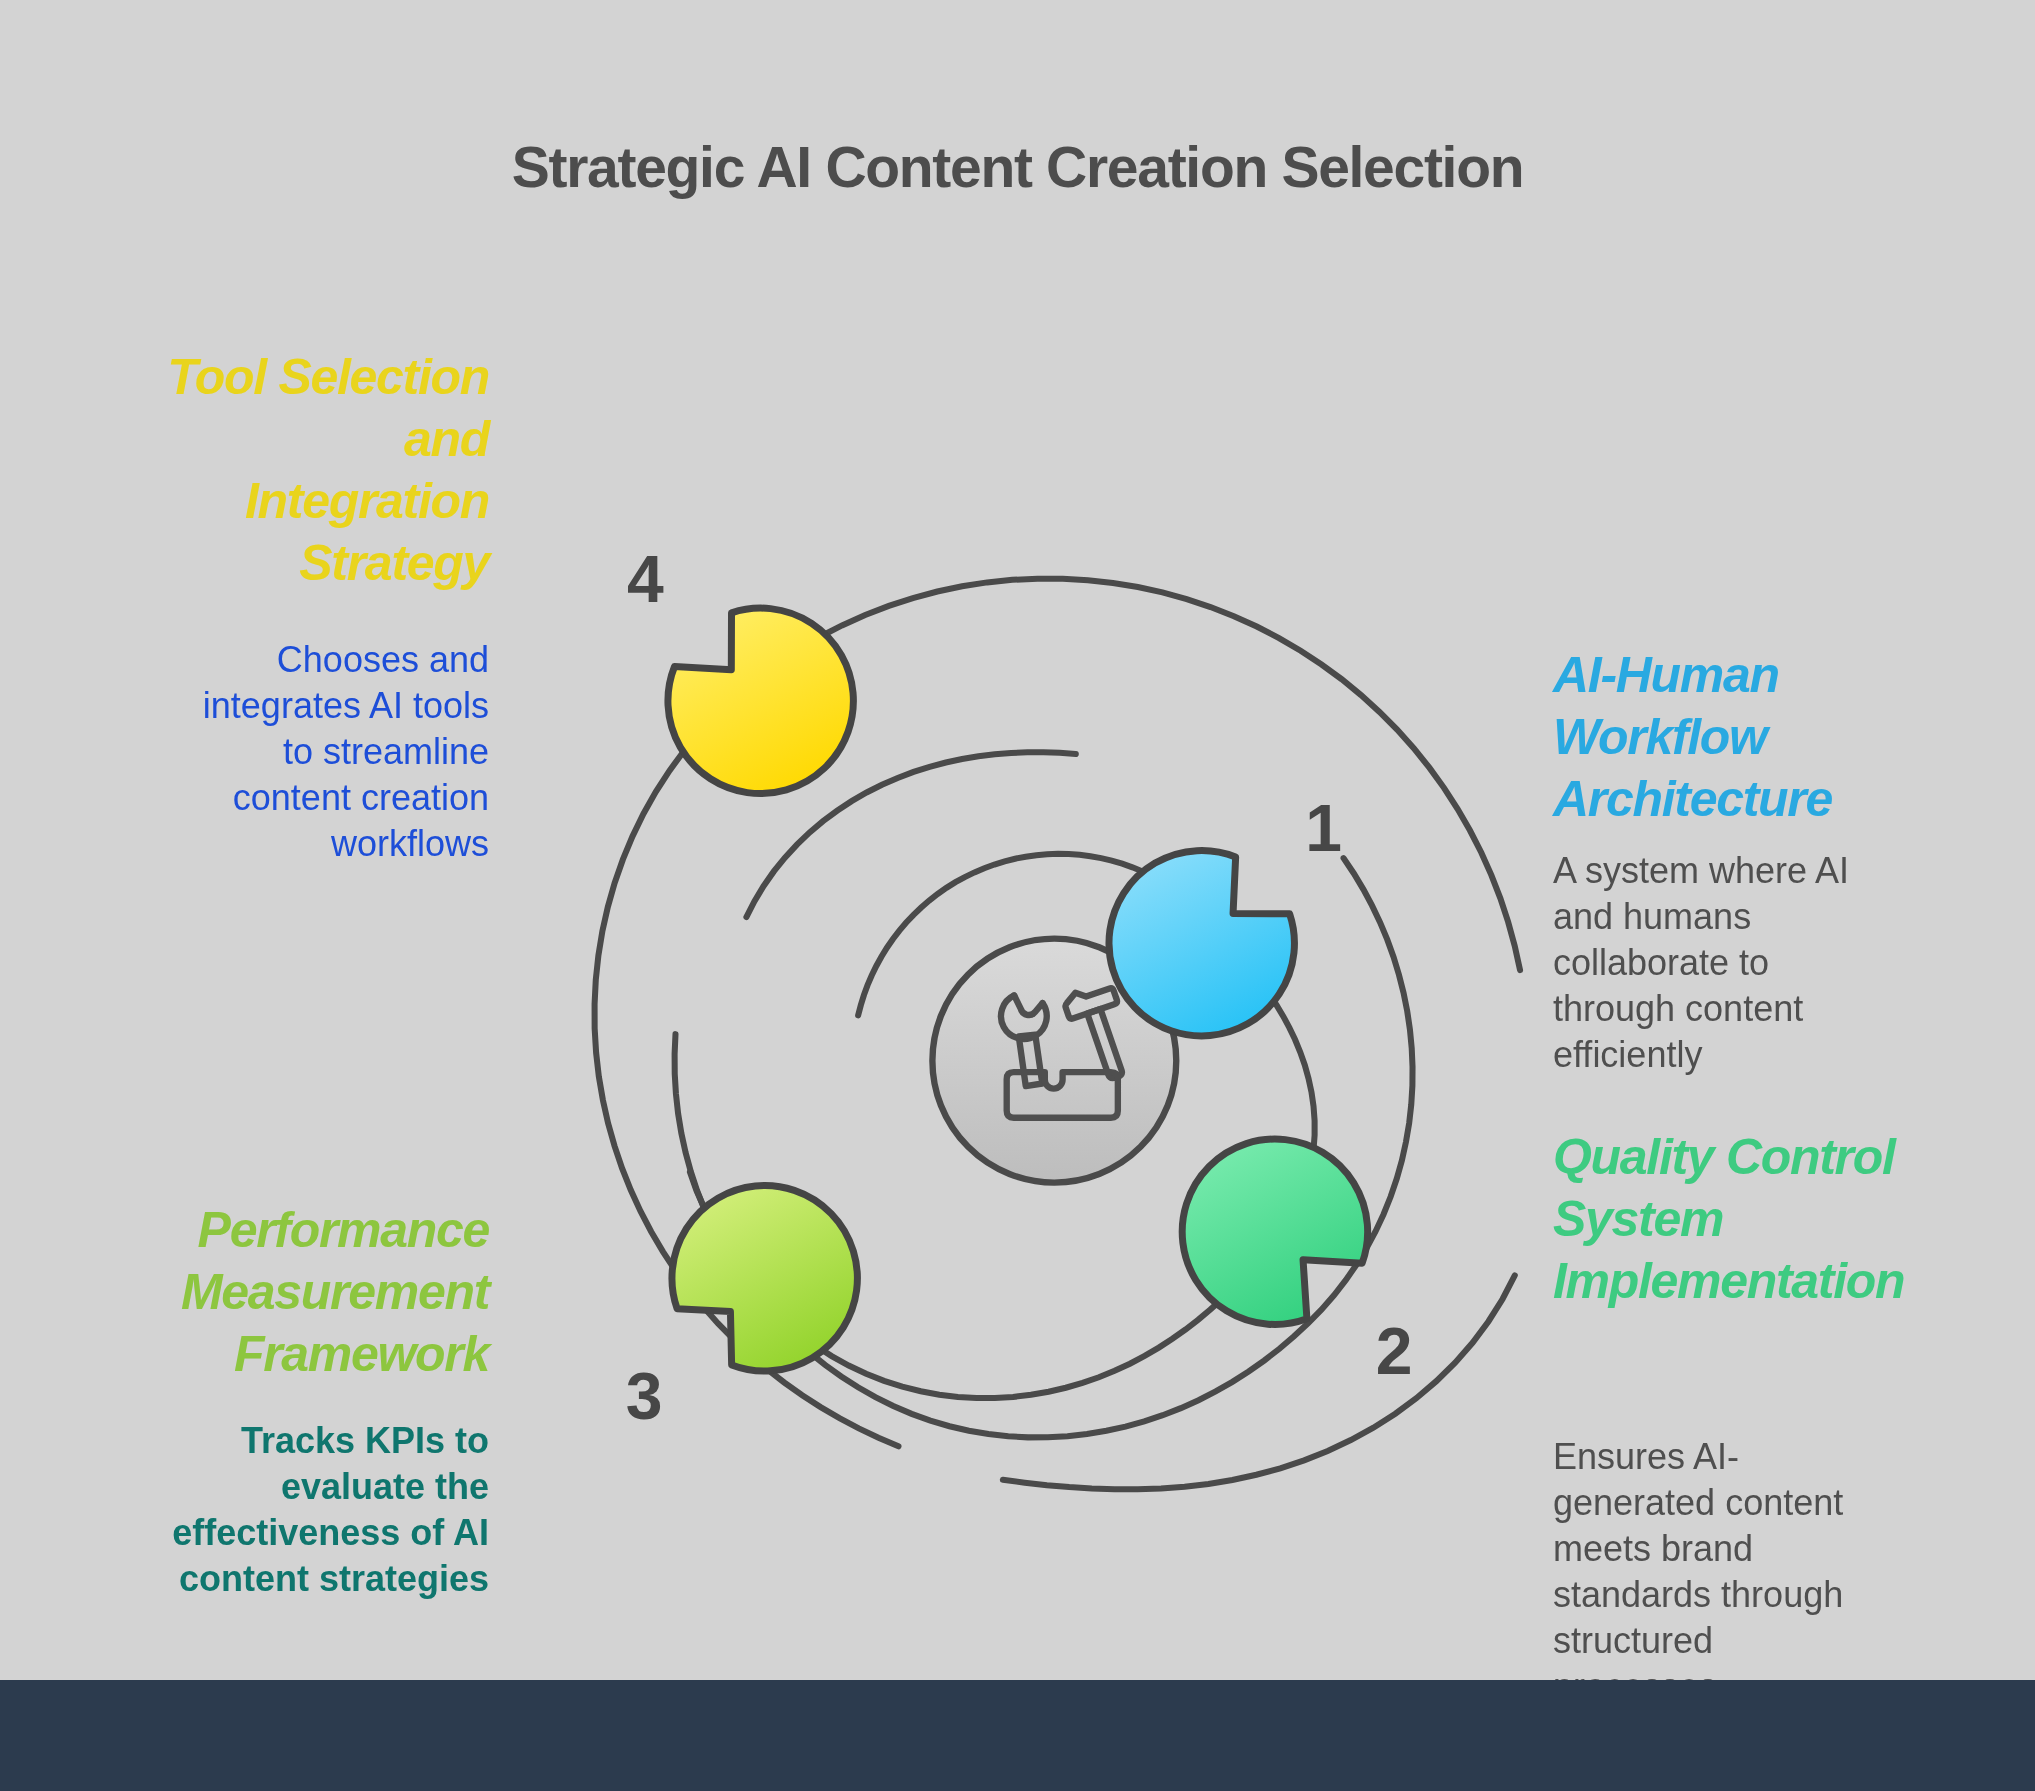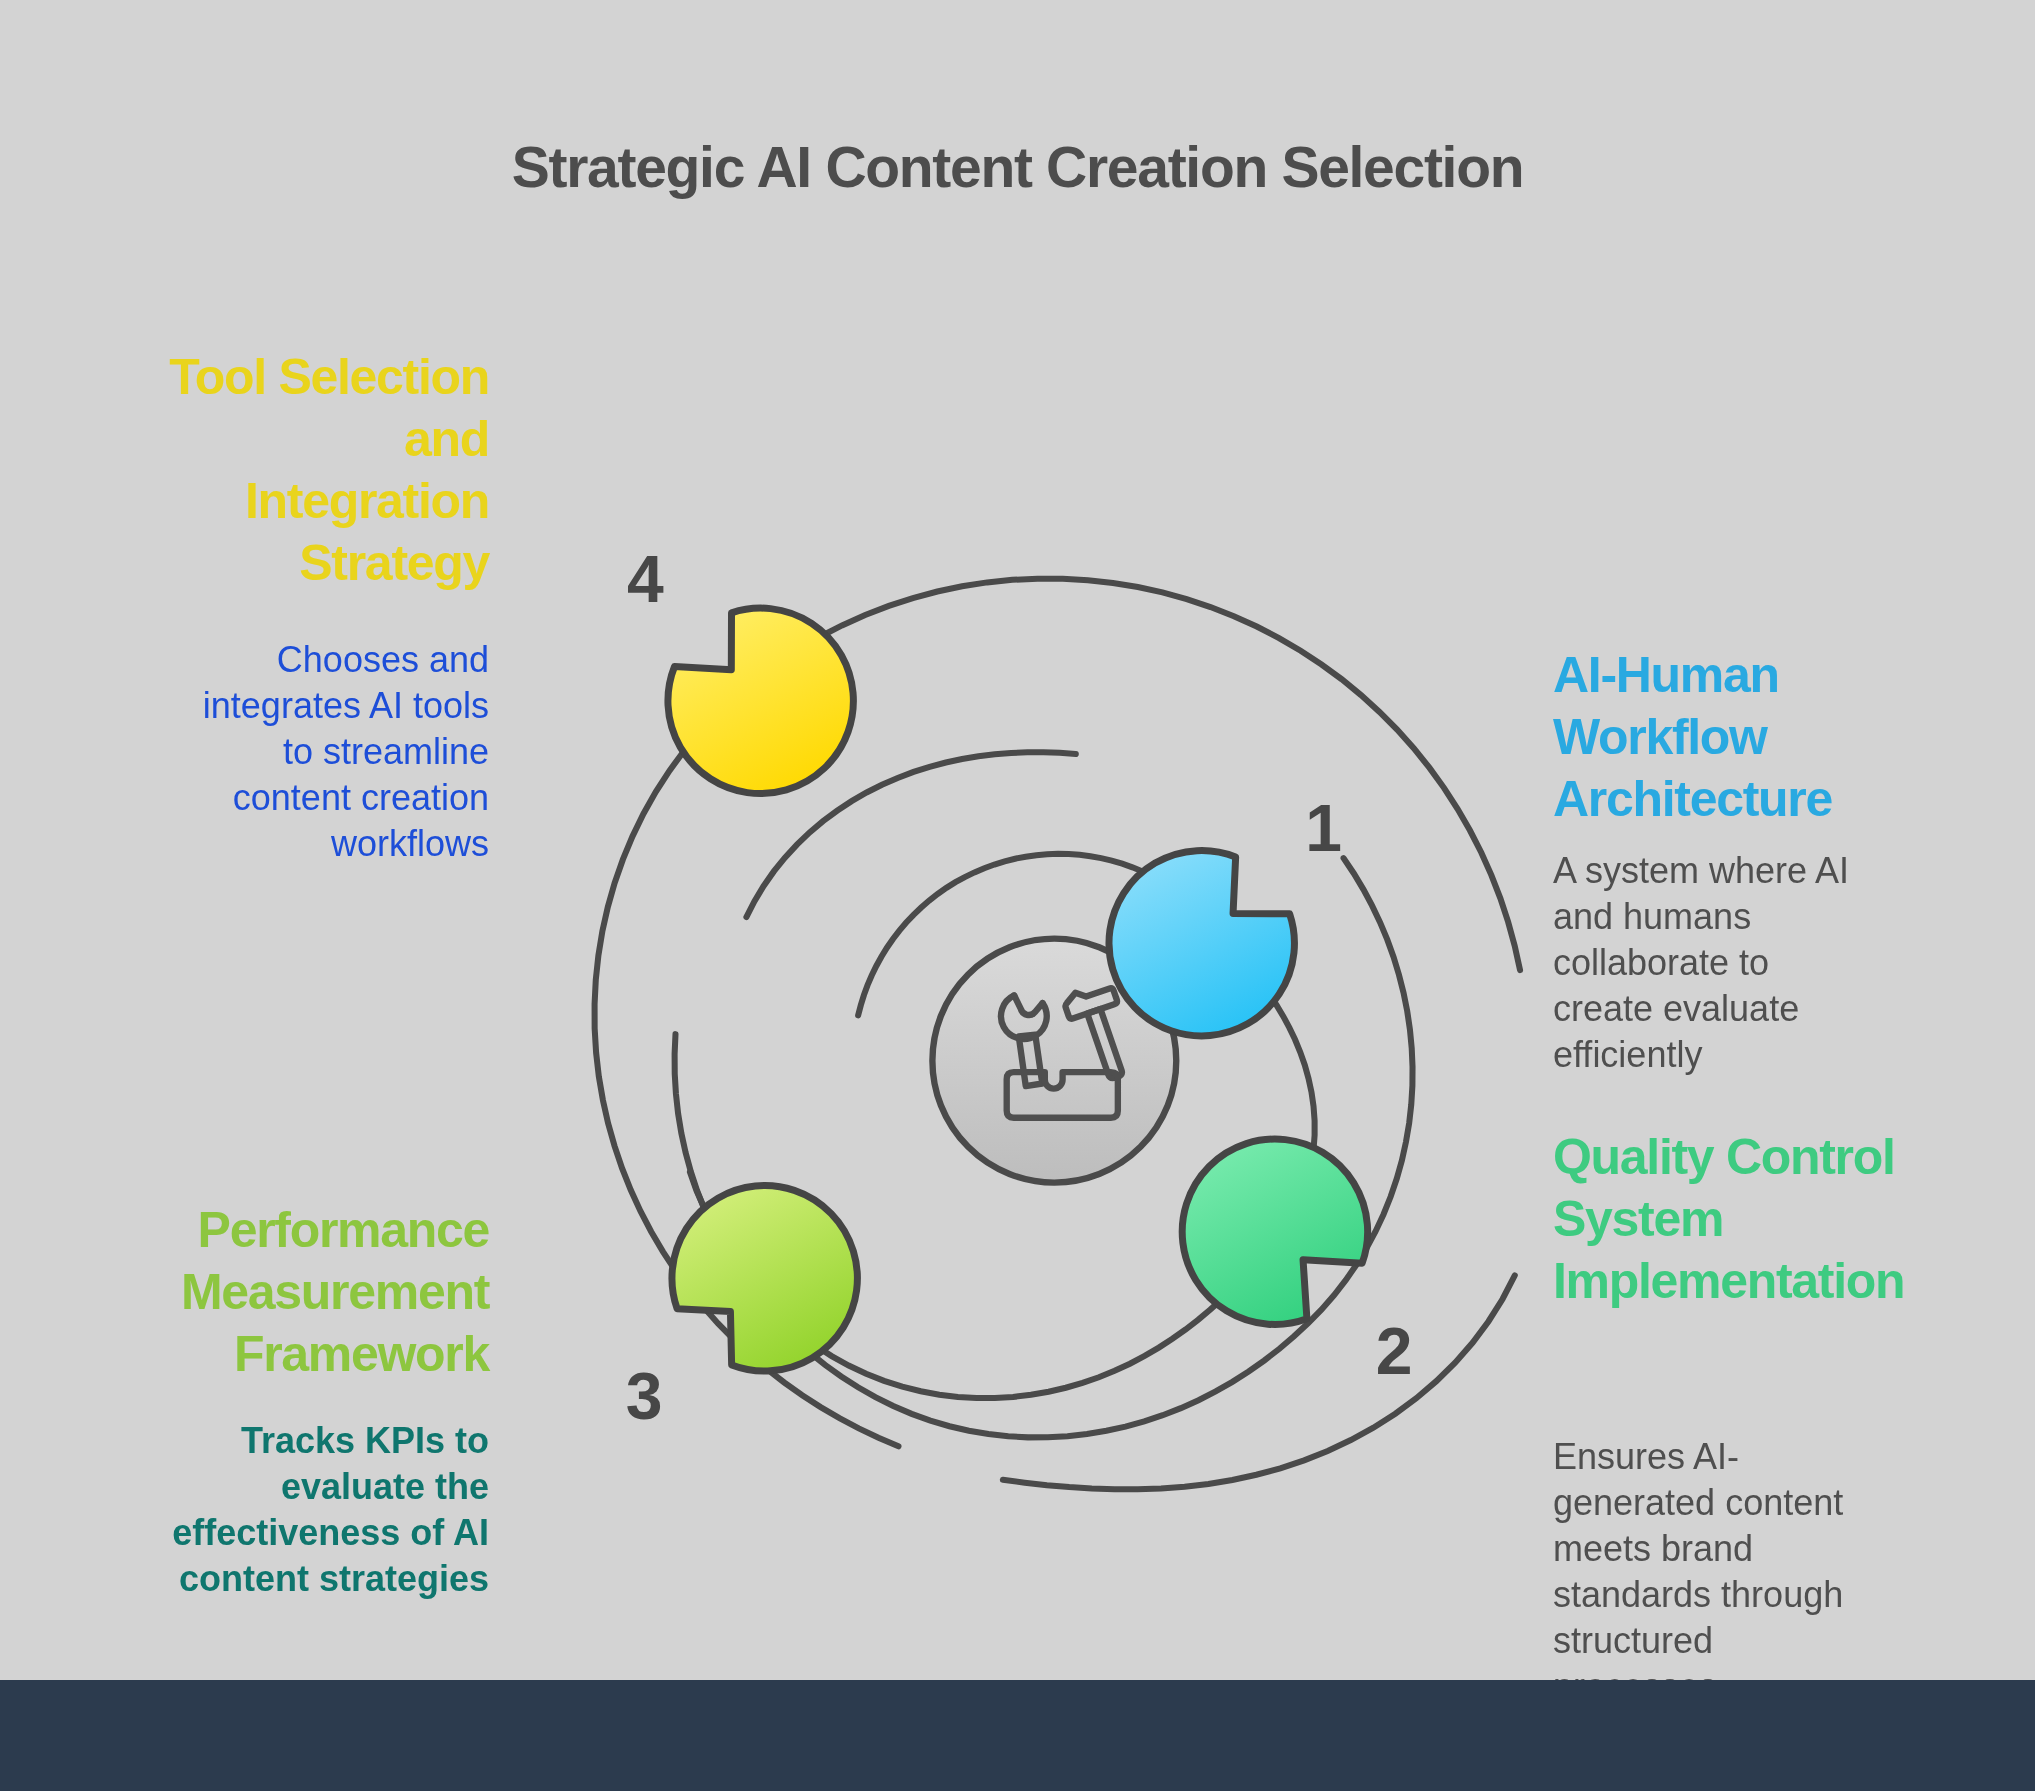--- a/index.html
+++ b/index.html
@@ -9,21 +9,21 @@
     font-family:"Liberation Sans","DejaVu Sans",sans-serif;
   }
   .page-title{
     position:absolute;left:0;top:135px;width:2035px;
     text-align:center;font-size:57px;font-weight:bold;
     letter-spacing:-1.3px;color:#4d4d4d;line-height:64px;
   }
   .step-text{position:absolute;}
   .step-text h2{
     margin:0;font-size:50px;font-weight:bold;line-height:62px;
-    letter-spacing:-1.3px;white-space:pre-line;
+    letter-spacing:-1.3px;white-space:pre-line;font-style:italic;
   }
   .step-text p{
     margin:0;font-size:36px;font-weight:normal;line-height:46px;
     color:#4f4f4f;white-space:pre-line;
   }
   .align-right{text-align:right;}
   .align-left{text-align:left;}
   
   .block-4h{left:108px;top:346px;width:381px;}
   .block-4p{left:108px;top:637px;width:381px;}
@@ -115,21 +115,21 @@
 
   <div class="step-text block-1h align-left">
     <h2 style="color: rgb(41, 169, 225);">AI-Human
 Workflow
 Architecture</h2>
   </div>
   <div class="step-text block-1p align-left">
     <p style="color: rgb(79, 79, 79);">A system where AI
 and humans
 collaborate to
-create evaluate
+through content
 efficiently</p>
   </div>
 
   <div class="step-text block-2h align-left">
     <h2 style="color: rgb(62, 203, 129);">Quality Control
 System
 Implementation</h2>
   </div>
   <div class="step-text block-2p align-left">
     <p style="color: rgb(79, 79, 79);">Ensures AI-

